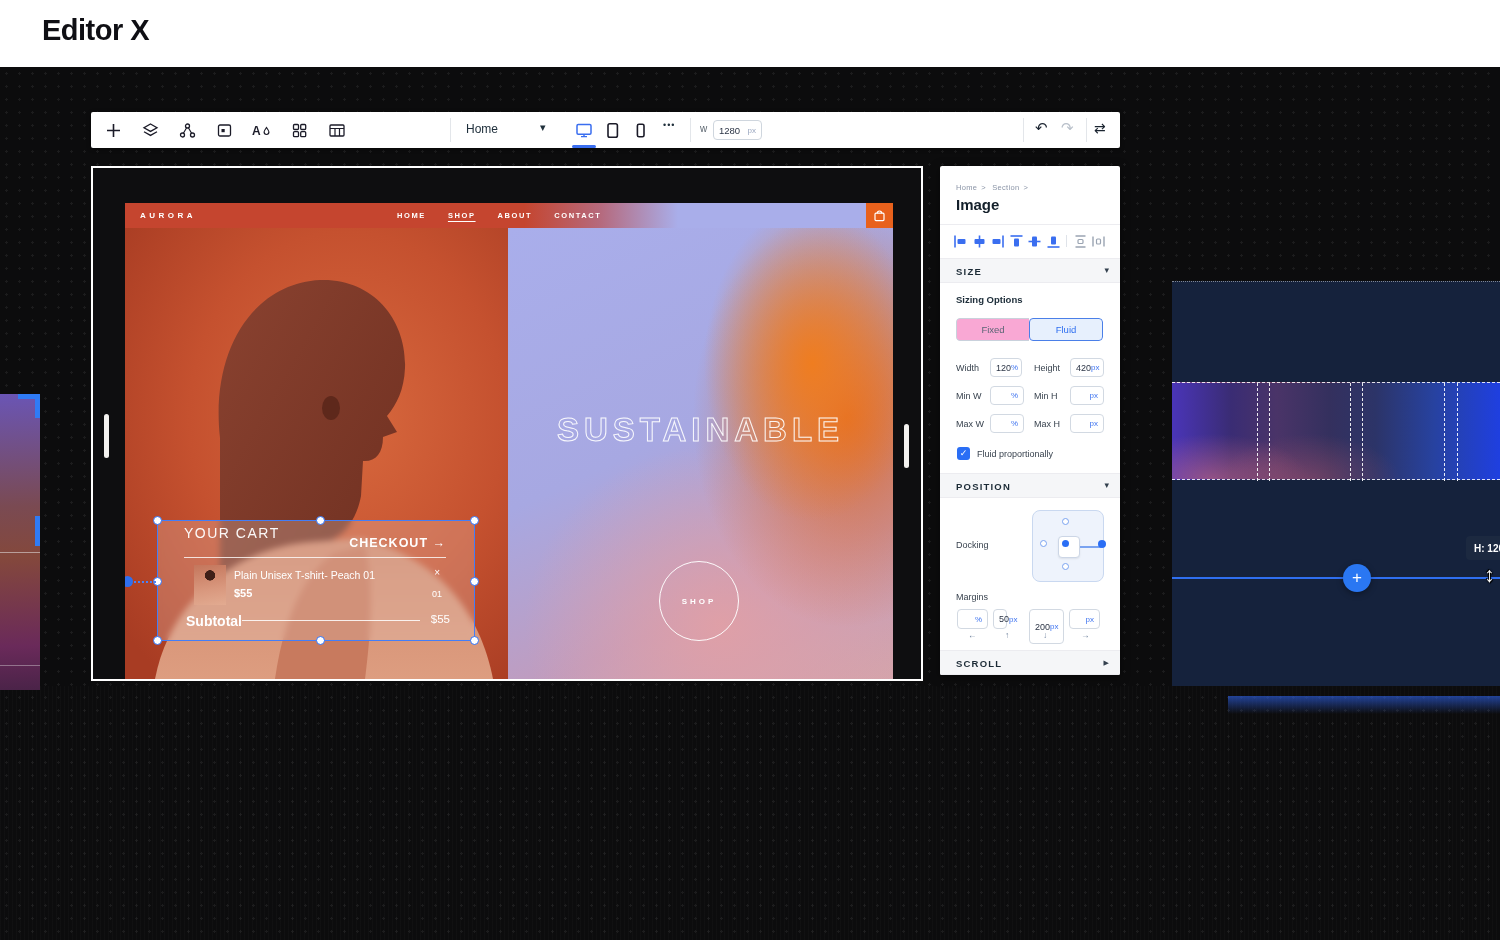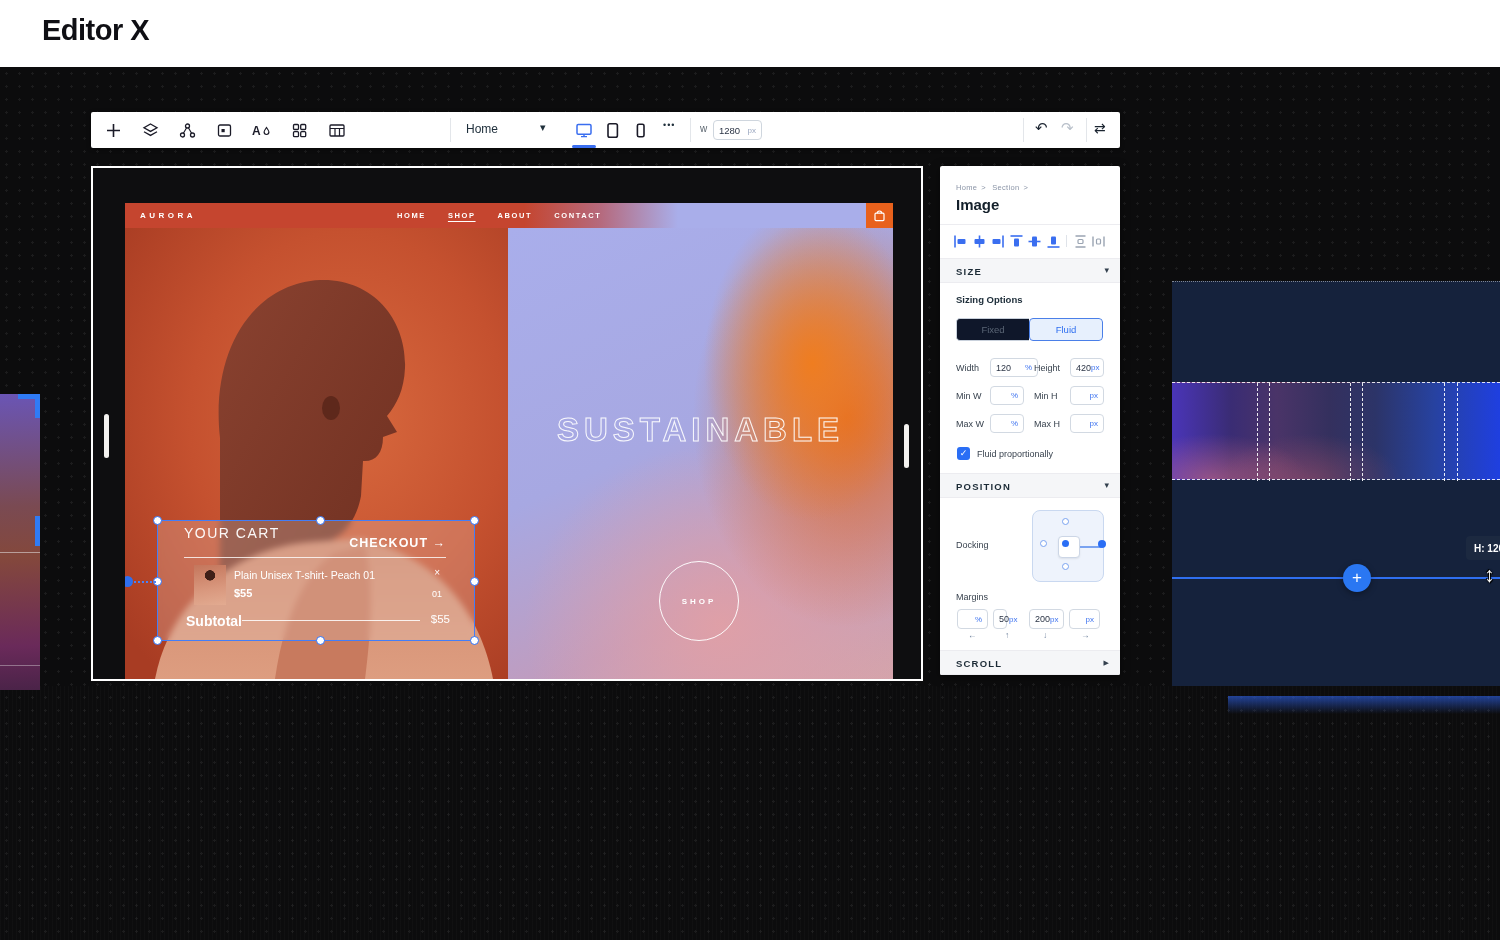--- a/index.html
+++ b/index.html
@@ -111,21 +111,21 @@
   .align-row .ai { width:15px; height:15px; display:flex; align-items:center; justify-content:center; cursor:pointer; }
   .align-row .vsep { width:1px; height:12px; background:#dfe3e9; margin:0 2px; }
   .band { position:absolute; left:0; width:180px; height:25px; background:#f5f6f8; border-top:1px solid #ececf0; border-bottom:1px solid #ececf0; cursor:pointer; }
   .band .bt { position:absolute; left:16px; top:7px; font-size:9.5px; font-weight:700; letter-spacing:1.2px; color:#1c2b36; }
   .band .bc { position:absolute; right:11px; top:6px; font-size:9px; color:#33404e; }
   .band .bc.sm { font-size:7px; top:8px; }
   .lab-b { position:absolute; font-size:9.5px; font-weight:700; color:#20303c; }
   .lab { position:absolute; font-size:9px; color:#39434f; }
   .seg { position:absolute; left:16px; top:152px; width:147px; height:23px; display:flex; border-radius:4px; overflow:hidden; cursor:pointer; }
   .seg .sg { flex:1; display:flex; align-items:center; justify-content:center; font-size:9.5px; }
-  .seg .sg.off { background:#0f172a; border:1px solid #c9d1dc; border-right:none; border-radius:4px 0 0 4px; color:#5a6575; }
+  .seg .sg.off { background:#f9a8d4; border:1px solid #c9d1dc; border-right:none; border-radius:4px 0 0 4px; color:#5a6575; }
   .seg .sg.on { background:#e7f0fd; border:1px solid #4a7fe8; border-radius:4px; color:#2f6ff0; }
   .fld { position:absolute; height:19px; border:1px solid #d2d9e2; border-radius:4px; background:#fff; display:flex; align-items:center; justify-content:space-between; padding:0 5px; cursor:text; }
   .fld .v { font-size:9px; color:#2b3445; }
   .fld .u { font-size:8px; color:#3f74f0; }
   .chk { position:absolute; left:17px; top:281px; width:13px; height:13px; background:#2a6ef5; border-radius:3px; color:#fff; font-size:9px; line-height:13px; text-align:center; cursor:pointer; }
   .dockw { position:absolute; left:92px; top:344px; width:72px; height:72px; background:#eef3fc; border:1px solid #c9d8f0; border-radius:8px; }
   .dockw .cbox { position:absolute; left:25px; top:25px; width:22px; height:22px; background:#fff; border:1px solid #ccd6e6; border-radius:4px; box-shadow:0 1px 2px rgba(0,0,0,.08); }
   .dockw .d { position:absolute; width:7px; height:7px; border-radius:50%; cursor:pointer; }
   .dockw .hollow { background:#fff; border:1.5px solid #7aa3f0; }
   .dockw .filled { background:#2a6ef5; }
@@ -402,21 +402,21 @@
         <span class="bc">▾</span>
       </div>
 
       <div class="lab-b" style="left:16px;top:128px">Sizing Options</div>
       <div class="seg">
         <div class="sg off">Fixed</div>
         <div class="sg on">Fluid</div>
       </div>
 
       <div class="lab" style="left:16px;top:197px">Width</div>
-      <div class="fld" style="left:50px;top:192px;width:48px">
+      <div class="fld" style="left:50px;top:192px;width:32px">
         <span class="v">120</span>
         <span class="u">%</span>
       </div>
       <div class="lab" style="left:94px;top:197px">Height</div>
       <div class="fld" style="left:130px;top:192px;width:34px">
         <span class="v">420</span>
         <span class="u">px</span>
       </div>
 
       <div class="lab" style="left:16px;top:225px">Min W</div>
@@ -462,21 +462,21 @@
 
       <div class="lab" style="left:16px;top:426px">Margins</div>
       <div class="fld" style="left:17px;top:443px;width:31px;height:20px">
         <span class="v"></span>
         <span class="u">%</span>
       </div>
       <div class="fld" style="left:53px;top:443px;width:14px;height:20px">
         <span class="v">50</span>
         <span class="u">px</span>
       </div>
-      <div class="fld" style="left:89px;top:443px;width:35px;height:20px">
+      <div class="fld" style="left:89px;top:443px;width:35px;height:35px">
         <span class="v">200</span>
         <span class="u">px</span>
       </div>
       <div class="fld" style="left:129px;top:443px;width:31px;height:20px">
         <span class="v"></span>
         <span class="u">px</span>
       </div>
       <div class="m-arrow" style="left:28px">←</div>
       <div class="m-arrow" style="left:65px">↑</div>
       <div class="m-arrow" style="left:103px">↓</div>

